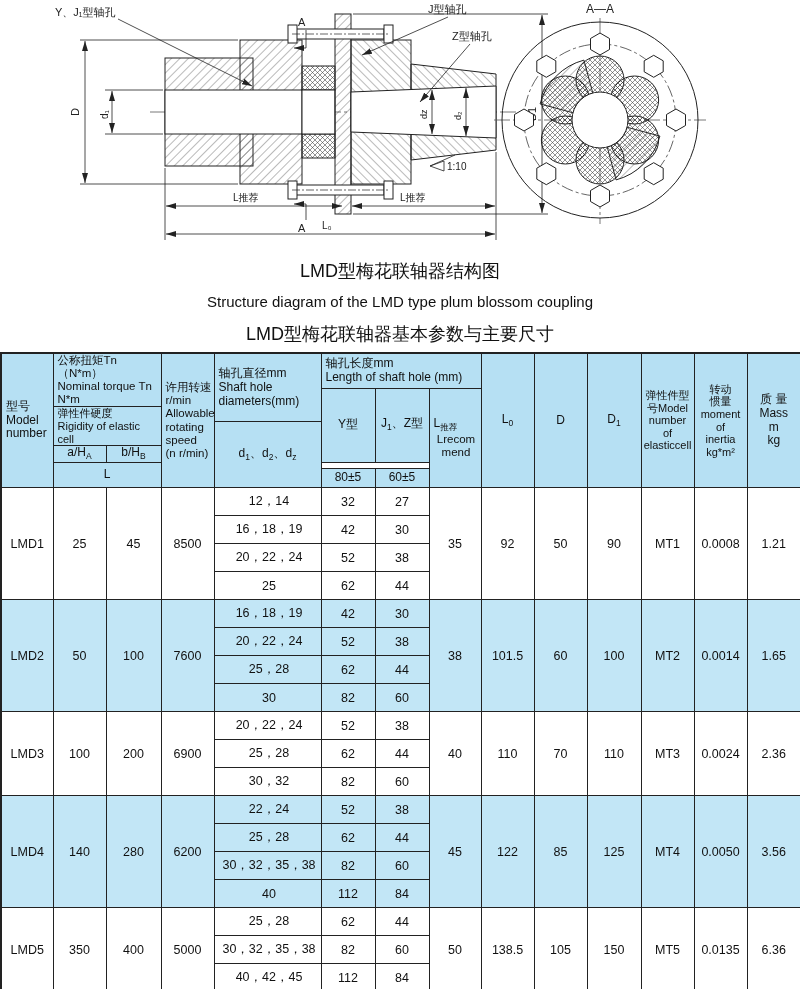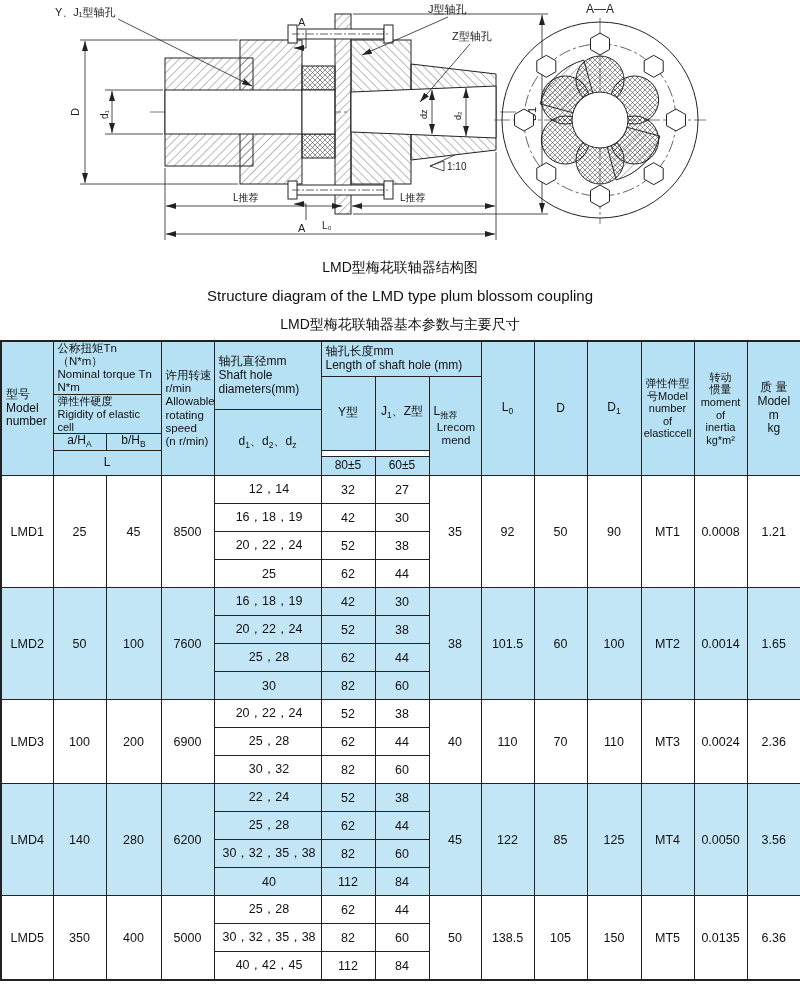--- a/index.html
+++ b/index.html
@@ -4,21 +4,21 @@
 <style>
   :root{
     --header_bg:#b6e0f3; --row_shade:#c2e6f6; --row_shade_deep:#abdaf3;
     --border:#222222; --text:#111111;
   }
   html,body{margin:0;padding:0;background:#fff;}
   body{font-family:"Liberation Sans","DejaVu Sans",sans-serif;color:var(--text);}
   .page{width:800px;height:989px;background:#fff;overflow:hidden;}
   .drawing{display:block;}
   .titles{text-align:center;}
-  .t-zh{font-size:14px;margin:1px 0 0 0;white-space:pre-line;}
+  .t-zh{font-size:18px;margin:1px 0 0 0;white-space:pre-line;}
   .t-en{font-size:15px;margin:10px 0 0 0;white-space:pre-line;}
   .gap{height:11px;}
   table.spec{border-collapse:collapse;width:800px;table-layout:fixed;margin-top:6px;
     border:2px solid var(--border);}
   .spec th,.spec td{border:1px solid var(--border);padding:0 2px;overflow:hidden;
     vertical-align:middle;text-align:center;}
   .spec thead th{background:var(--header_bg);font-weight:normal;font-size:12px;line-height:1.14;}
   .ml{white-space:pre-line;}
   .ta-l{text-align:left !important;padding-left:4px !important;}
   .fs11{font-size:11px !important;}
@@ -218,21 +218,21 @@
 number
 of
 elasticcell</th>
         <th rowspan="7" class="ml fs11">转动
 惯量
 moment
 of
 inertia
 kg*m²</th>
         <th rowspan="7" class="ml">质 量
-Model
+Mass
 m
 kg</th>
       </tr>
       <tr class="hr2">
         <th rowspan="4">Y型</th>
         <th rowspan="4"><span>J</span><sub>1</sub><span>、Z型</span></th>
         <th rowspan="6" class="ta-l">
           <span><span>L</span><sub>推荐</sub></span>
           <div class="brk">Lrecommend</div>
         </th>

